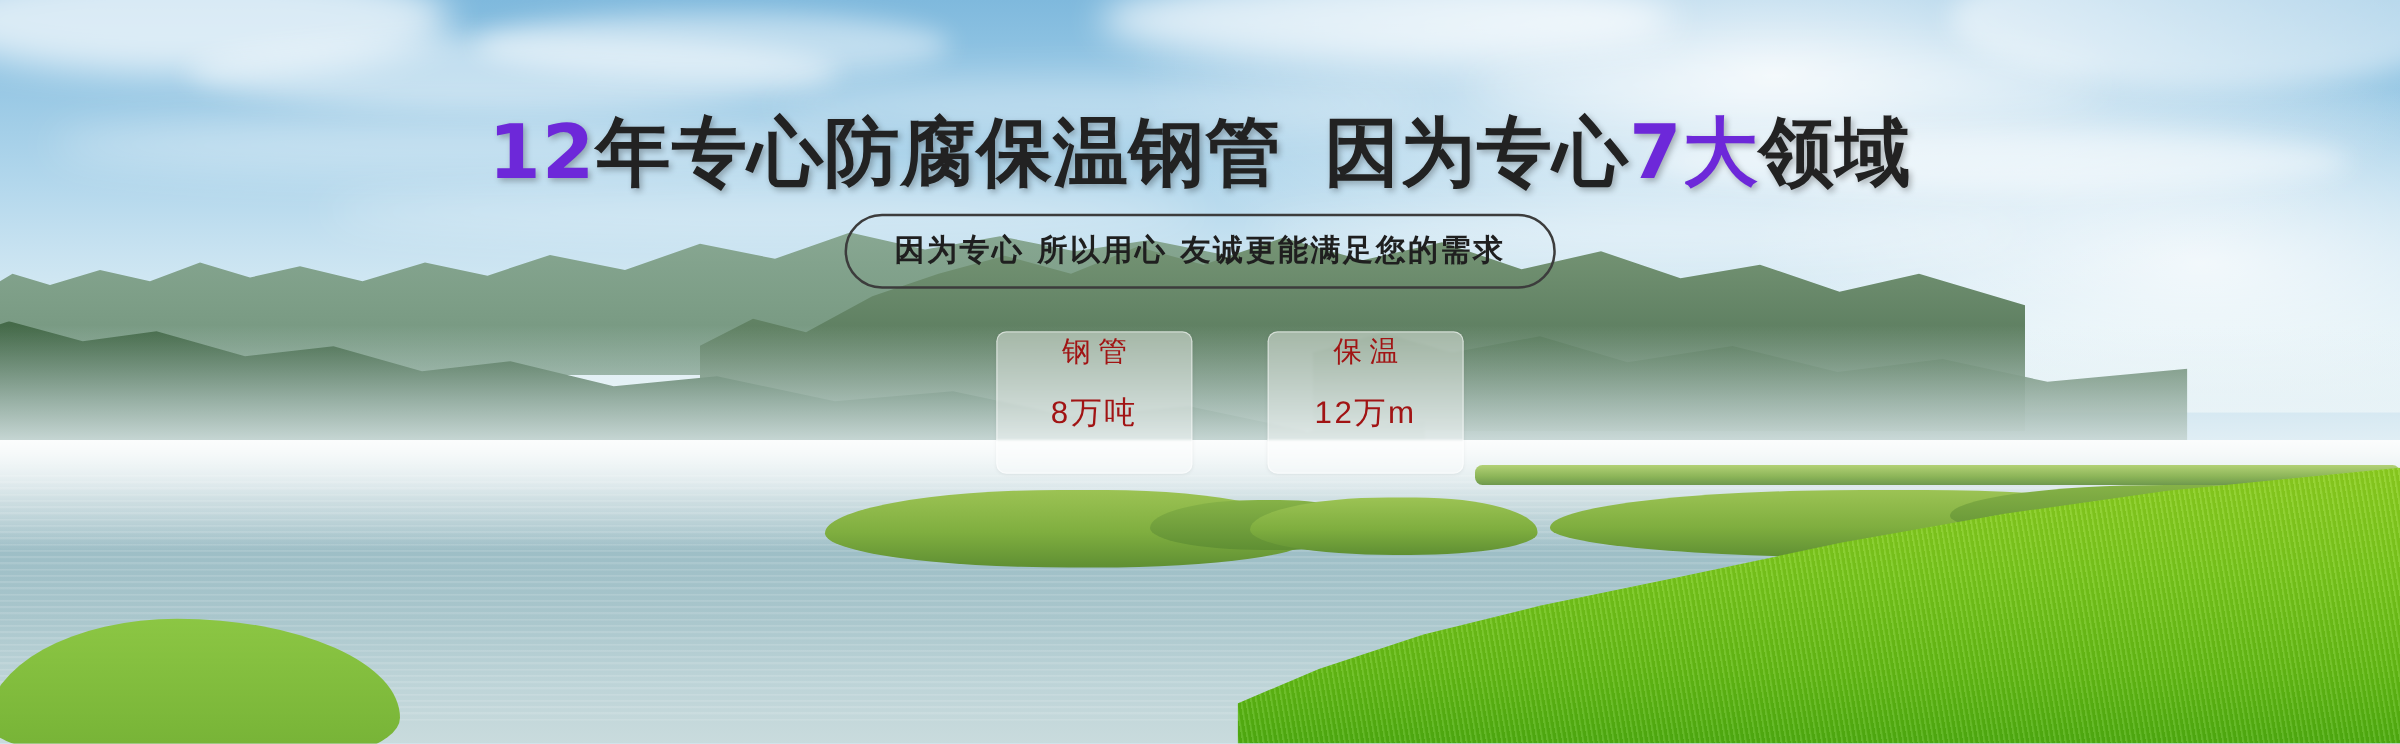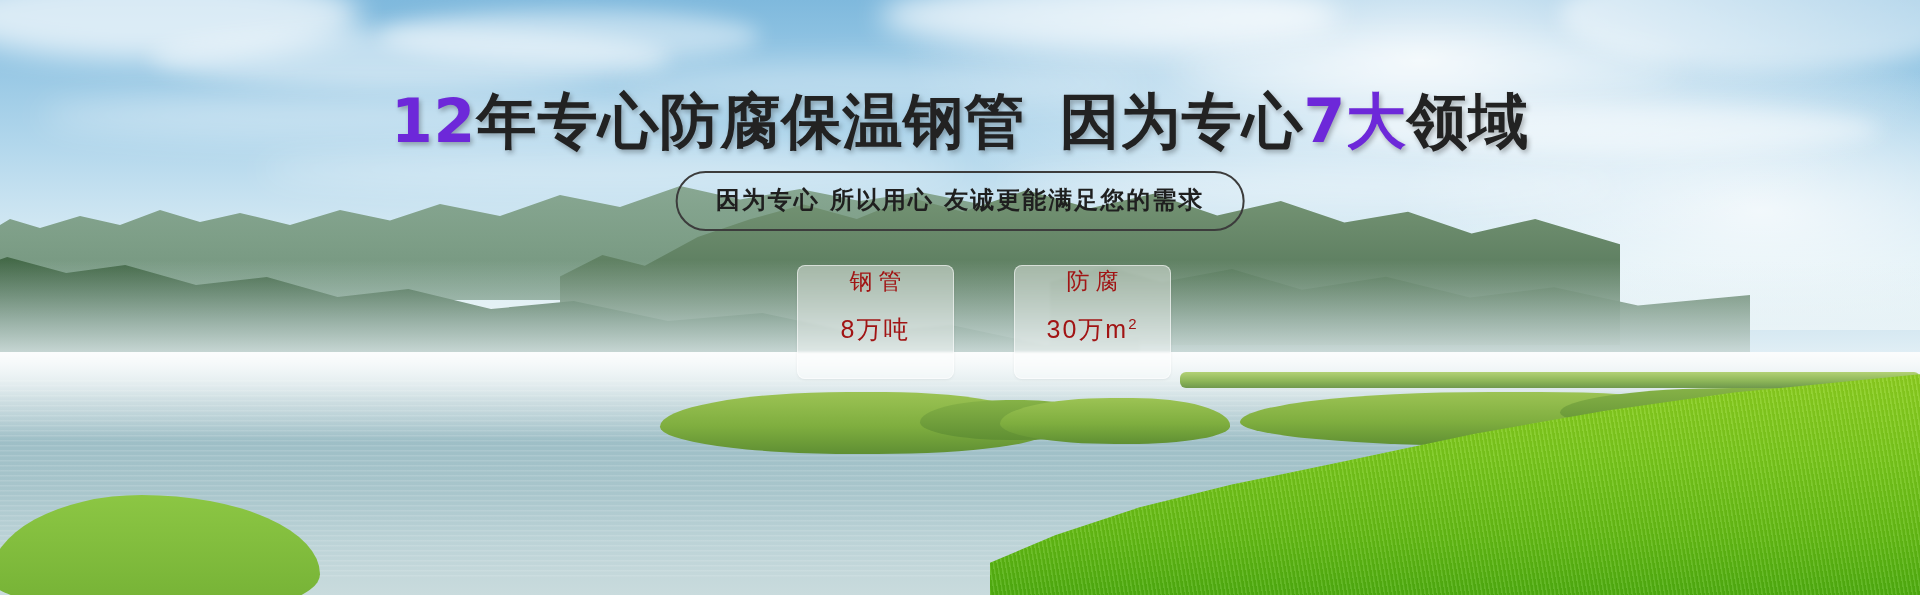--- a/index.html
+++ b/index.html
@@ -303,23 +303,23 @@
 
   <div class="cards">
 
     <div class="card">
       <div class="card-title">钢管</div>
       <div class="card-value">
         <span>8万吨</span>
       </div>
     </div>
 
+
     <div class="card">
-      <div class="card-title">防腐</div>
+      <div class="card-title">保温</div>
       <div class="card-value">
-        <span>30万m</span><sup>2</sup>
+        <span>12万m</span>
       </div>
     </div>
 
-
   </div>
 
 </div>
 
 </body></html>

